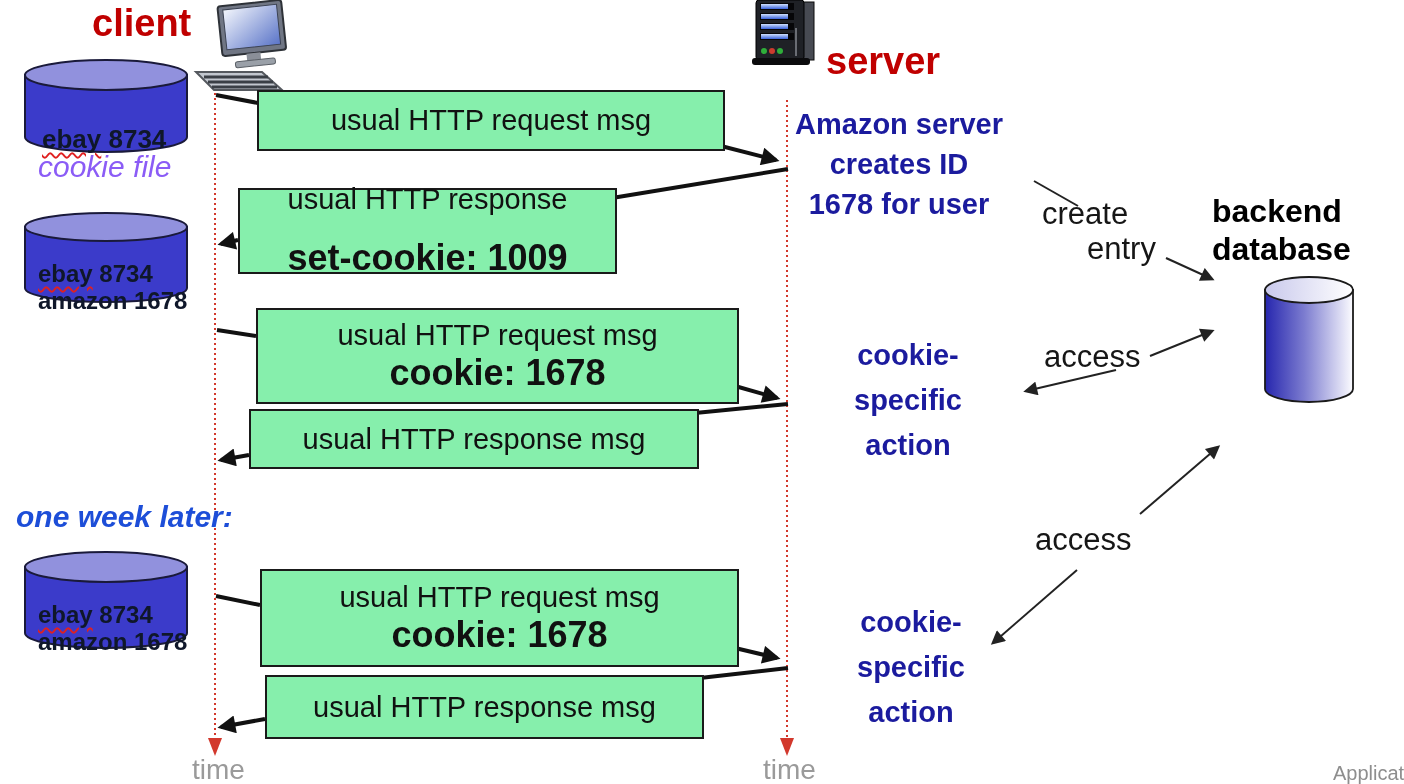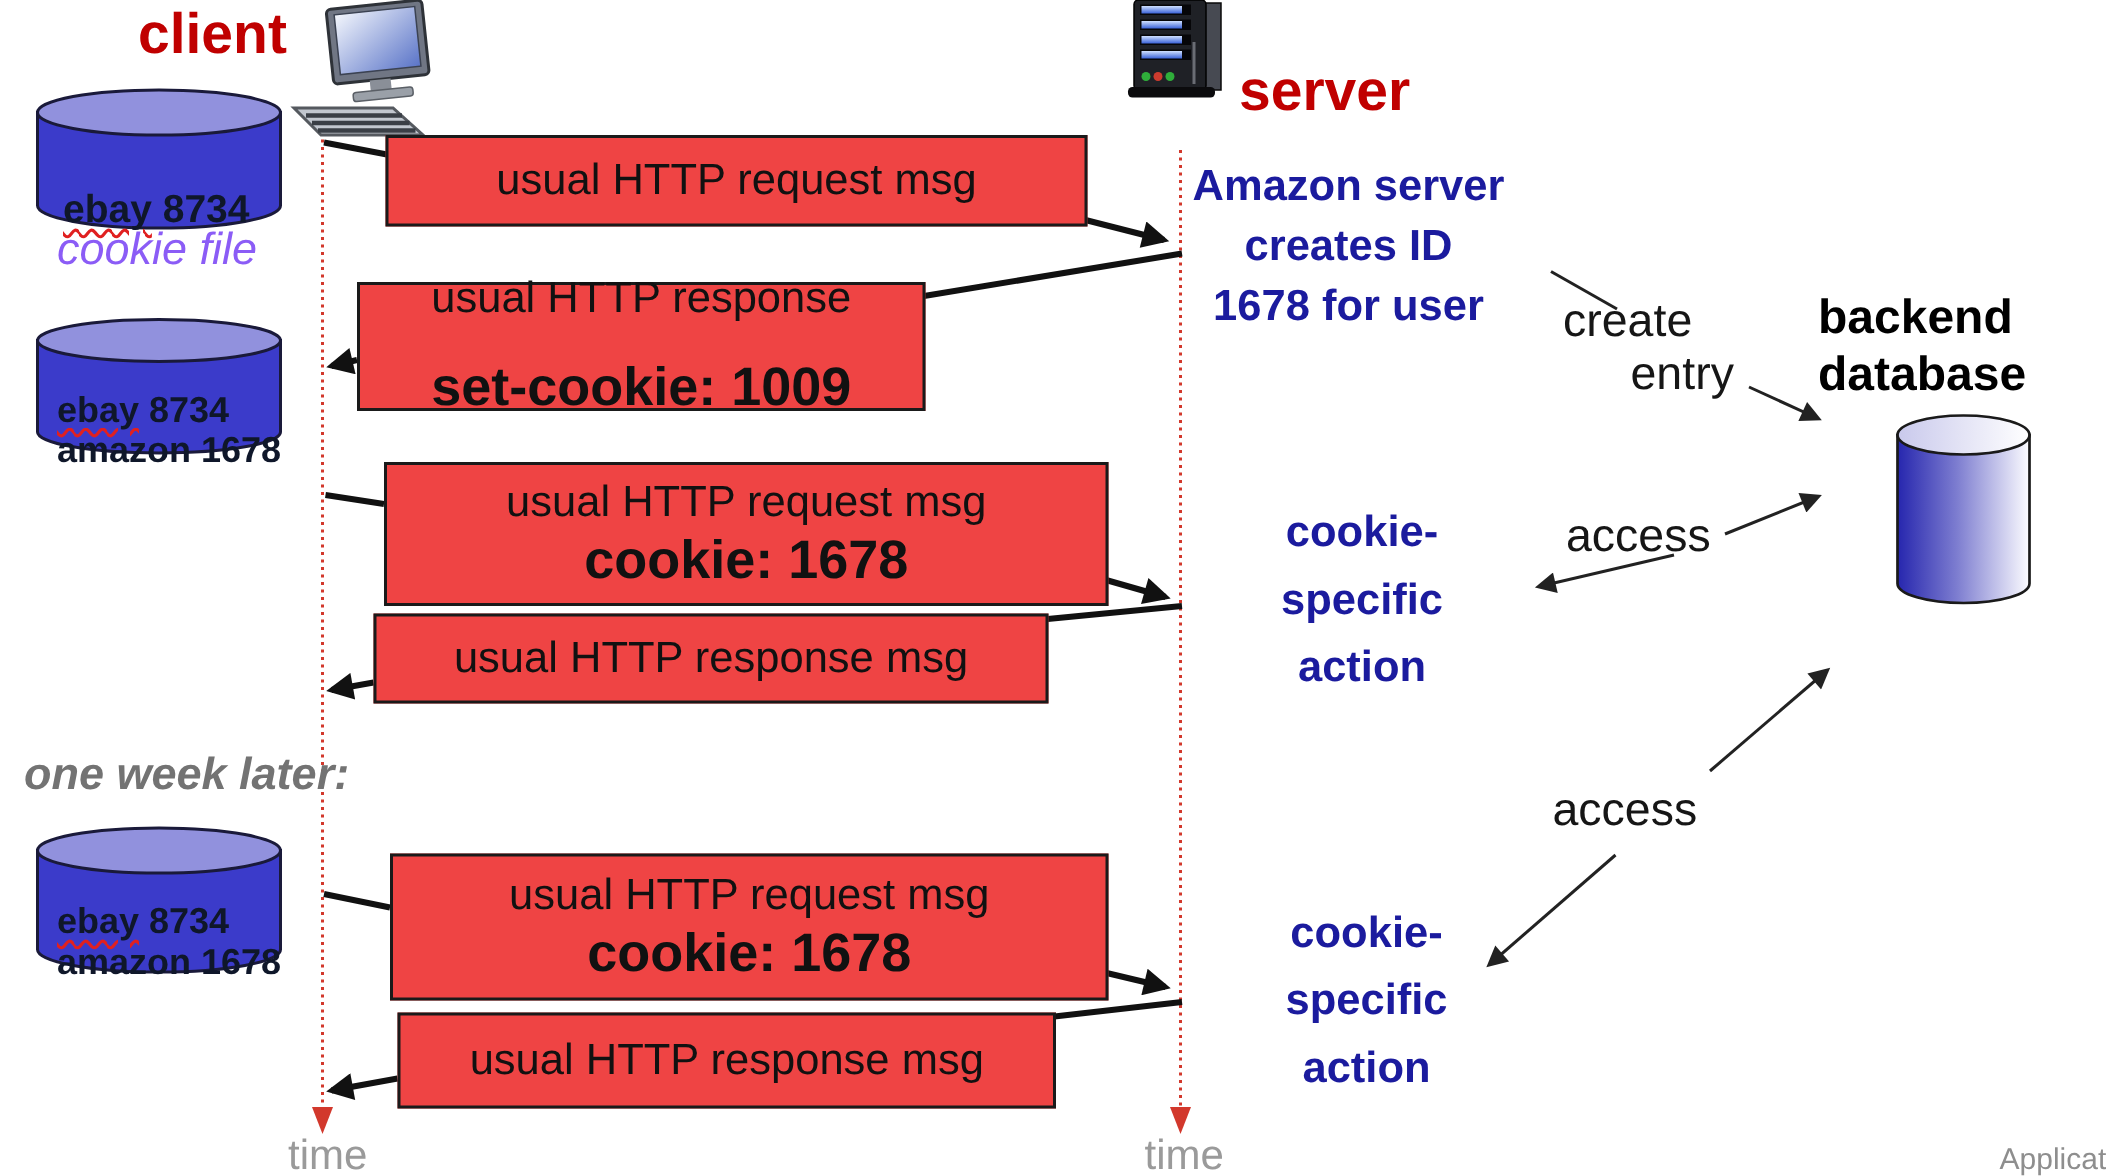--- a/index.html
+++ b/index.html
@@ -7,33 +7,33 @@
     position:relative;width:1404px;height:784px;background:#ffffff;overflow:hidden;
     font-family:"Liberation Sans","DejaVu Sans",sans-serif;color:#111;
   }
   .abs{position:absolute;}
   .heading{font-size:38px;font-weight:bold;color:#c00000;white-space:nowrap;}
   .note-blue{color:#1b1b9e;font-weight:bold;font-size:29px;line-height:45px;text-align:center;white-space:nowrap;}
   .note-blue.tight{line-height:40px;}
   .note-black{font-size:31px;color:#161616;white-space:nowrap;}
   .note-red{font-size:32px;font-weight:bold;color:#000000;line-height:38px;white-space:nowrap;}
   .msg-box{
-    position:absolute;background:#ef4444;border:2.5px solid #1a1a1a;
+    position:absolute;background:#86efac;border:2.5px solid #1a1a1a;
     display:flex;flex-direction:column;align-items:center;justify-content:center;
     text-align:center;
   }
   .msg-line1{font-size:29px;color:#111;white-space:nowrap;}
   .msg-line2{font-size:36px;font-weight:bold;color:#111;white-space:nowrap;margin-top:0px;}
   .jar-text{position:absolute;color:#0f172a;font-weight:bold;white-space:nowrap;margin-top:29px;}
   .jar-text .wavy{
     text-decoration:underline;text-decoration-style:wavy;text-decoration-color:#e02020;
     text-decoration-thickness:2px;text-underline-offset:4px;
   }
   .plain-black{font-size:30px;color:#8b5cf6;white-space:nowrap;font-style:italic;}
-  .week{font-size:30px;font-weight:bold;font-style:italic;color:#737373;white-space:nowrap;}
+  .week{font-size:30px;font-weight:bold;font-style:italic;color:#1d4ed8;white-space:nowrap;}
   .time-label{font-size:28px;color:#9a9a9a;white-space:nowrap;}
   .footer{font-size:20px;color:#8e8e8e;white-space:nowrap;}
   svg.overlay{position:absolute;left:0;top:0;pointer-events:none;}
 </style>
 </head>
 <body>
 
 <div class="stage">
 
   <svg class="overlay" width="1404" height="784" viewBox="0 0 1404 784">

